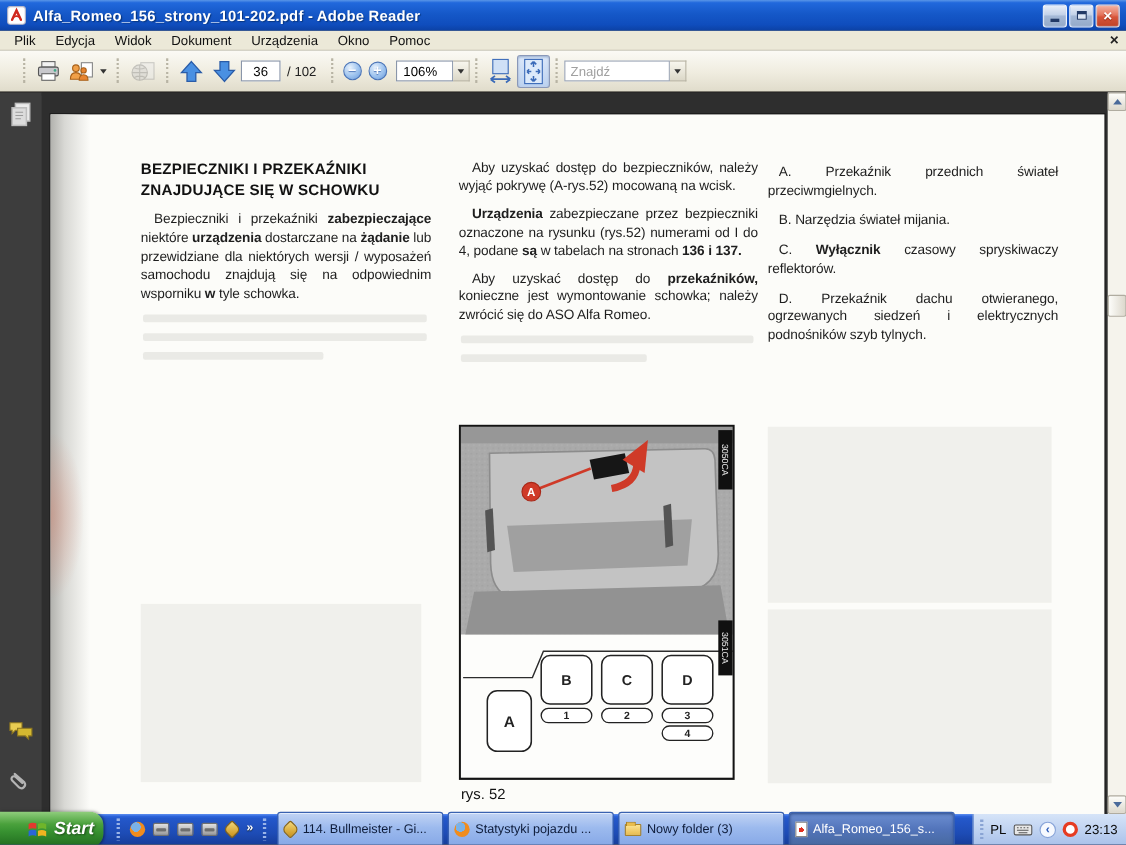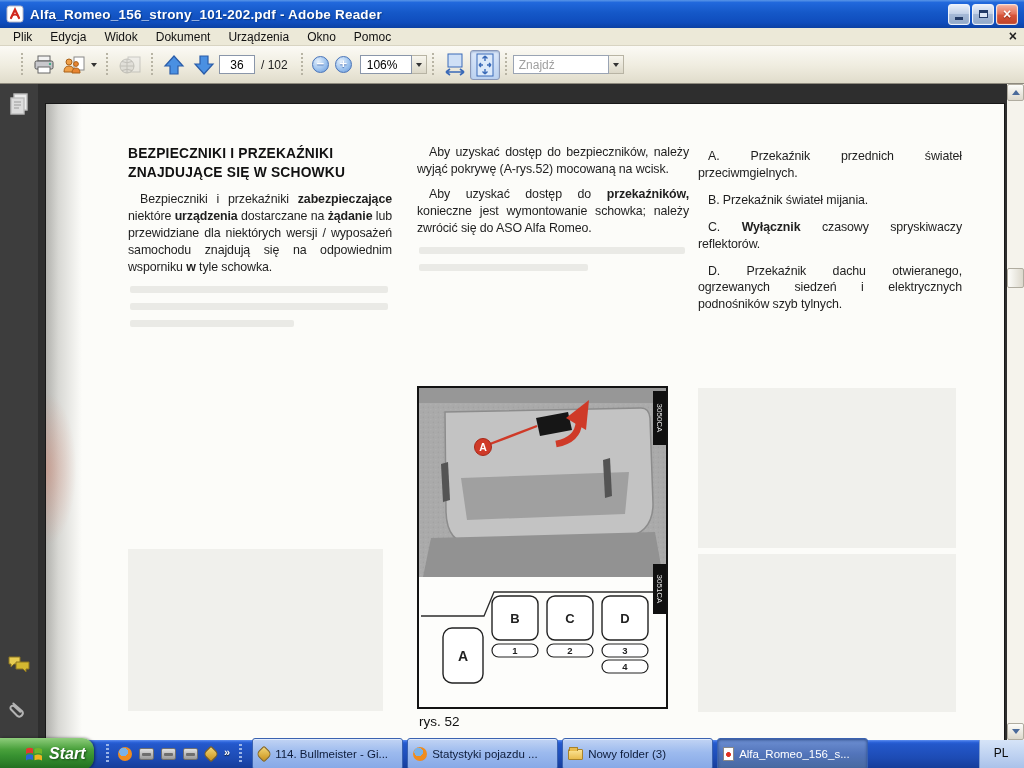--- a/index.html
+++ b/index.html
@@ -107,21 +107,21 @@
   .ql { display:flex; align-items:center; gap:7px; padding:0 6px 0 10px; }
   .ql-overflow { color:#fff; font-weight:bold; font-size:11px; align-self:flex-start; margin-top:2px; text-shadow:0 1px 1px #123; }
   .tgrip { width:3px; height:20px; margin:0 2px;
     background-image:repeating-linear-gradient(180deg,#9ab4e8 0 2px,rgba(0,0,0,0) 2px 4px); }
   .task-btn { width:151px; height:22px; margin:0 2px; border-radius:3px; border:1px solid #3a62b0;
     background:linear-gradient(180deg,#c2d4f4 0%,#9cbaee 45%,#86a8e6 100%); box-shadow:inset 0 1px 0 #e2ecfc;
     display:flex; align-items:center; gap:5px; padding:15px 5px; font-size:11.5px; color:#0e1c3a; white-space:nowrap; overflow:hidden; }
   .task-btn.active { background:linear-gradient(180deg,#6d8fd2 0%,#5274ba 50%,#47699f 100%); box-shadow:inset 0 1px 3px #2c4a86; color:#fff; }
   .task-label { overflow:hidden; text-overflow:ellipsis; }
   .tray { margin-left:auto; height:28px; display:flex; align-items:center; gap:6px; padding:0 8px 0 6px;
-    background:linear-gradient(180deg,#d6e4f8 0%,#bcd0f0 60%,#aac2ea 100%); border-left:1px solid #7e9cd0;flex-direction:column; }
+    background:linear-gradient(180deg,#d6e4f8 0%,#bcd0f0 60%,#aac2ea 100%); border-left:1px solid #7e9cd0; }
   .tray-grip { width:3px; height:18px; background-image:repeating-linear-gradient(180deg,#8aa4d4 0 2px,rgba(0,0,0,0) 2px 4px); }
   .tray-text { font-size:12px; color:#0a0a0a; }
   .chev-btn { width:15px; height:15px; border-radius:50%; background:#f6f9fe; border:1px solid #88a4d8; color:#2a5ab8;
     font-weight:bold; font-size:11px; line-height:13px; text-align:center; }
   .opera-icon { width:14px; height:14px; border-radius:50%; border:3.5px solid #e63c22; background:#fff; }
   .folder-glyph { width:15px; height:11px; background:linear-gradient(#fbe394,#e8bc4e); border:1px solid #a8822a; border-radius:1px; position:relative; }
   .folder-glyph::before { content:""; position:absolute; left:0; top:-3px; width:7px; height:3px; background:#e8bc4e; border:1px solid #a8822a; border-bottom:none; border-radius:1px 1px 0 0; }
   .ff-glyph { width:14px; height:14px; border-radius:50%; background:radial-gradient(circle at 40% 35%,#7ab2e8 0 34%,#f08c1e 36% 70%,#d4581a 100%); }
   .gg-glyph { width:12px; height:12px; background:linear-gradient(135deg,#f4d878,#c89018); border:1px solid #8a6410; transform:rotate(45deg); border-radius:2px 5px 2px 5px; }
   .gray-glyph { width:15px; height:12px; background:linear-gradient(#e0e0e0,#9a9a9a); border:1px solid #707070; border-radius:2px; position:relative; }
@@ -272,28 +272,29 @@
             <div>ZNAJDUJĄCE SIĘ W SCHOWKU</div>
           </div>
           <p class="doc-p"><span>Bezpieczniki i przekaźniki </span><span class="b">zabezpieczające</span><span> niektóre </span><span class="b">urządzenia</span><span> dostarczane na </span><span class="b">żądanie</span><span> lub przewidziane dla niektórych wersji / wyposażeń samochodu znajdują się na odpowiednim wsporniku </span><span class="b">w</span><span> tyle schowka.</span></p>
           <div class="gbar"></div>
           <div class="gbar"></div>
           <div class="gbar short"></div>
         </div>
 
         <div class="col col-mid">
           <p class="doc-p"><span>Aby uzyskać dostęp do bezpieczników, należy wyjąć pokrywę (A-rys.52) mocowaną na wcisk.</span></p>
+          <p class="doc-p"><span class="b">Urządzenia</span><span> zabezpieczane przez bezpieczniki oznaczone na rysunku (rys.52) numerami od I do 4, podane </span><span class="b">są</span><span> w tabelach na stronach </span><span class="b">136 i 137.</span></p>
           <p class="doc-p"><span>Aby uzyskać dostęp do </span><span class="b">przekaźników,</span><span> konieczne jest wymontowanie schowka; należy zwrócić się do ASO Alfa Romeo.</span></p>
           <div class="gbar"></div>
           <div class="gbar short"></div>
         </div>
 
         <div class="col col-right">
           <p class="item"><span>A.  Przekaźnik przednich świateł przeciwmgielnych.</span></p>
-          <p class="item"><span>B.  Przekaźnik świateł mijania.</span></p>
+          <p class="item"><span>B.  Narzędzia świateł mijania.</span></p>
           <p class="item"><span>C.  </span><span class="b">Wyłącznik</span><span> czasowy spryskiwaczy reflektorów.</span></p>
           <p class="item"><span>D.  Przekaźnik dachu otwieranego, ogrzewanych siedzeń i elektrycznych podnośników szyb tylnych.</span></p>
         </div>
 
         <div class="ghost-img gi-left"></div>
         <div class="ghost-img gi-r1"></div>
         <div class="ghost-img gi-r2"></div>
 
         <div class="figure">
           <svg width="251" height="323" viewBox="0 0 251 323" font-family="Liberation Sans, sans-serif">

